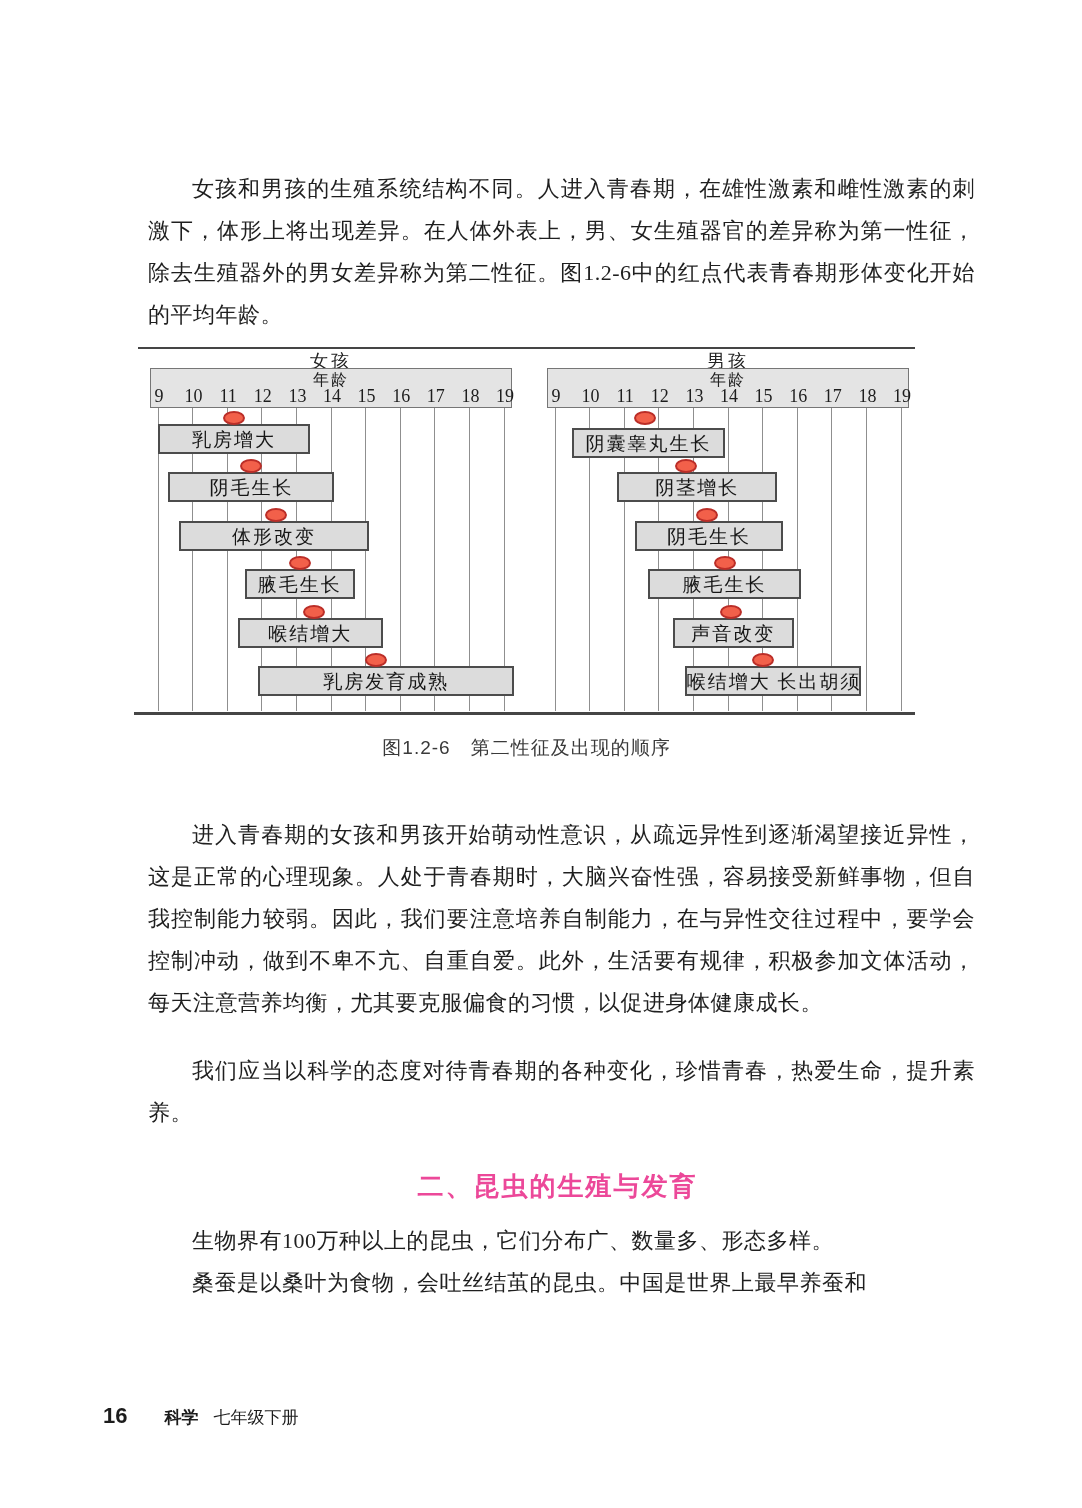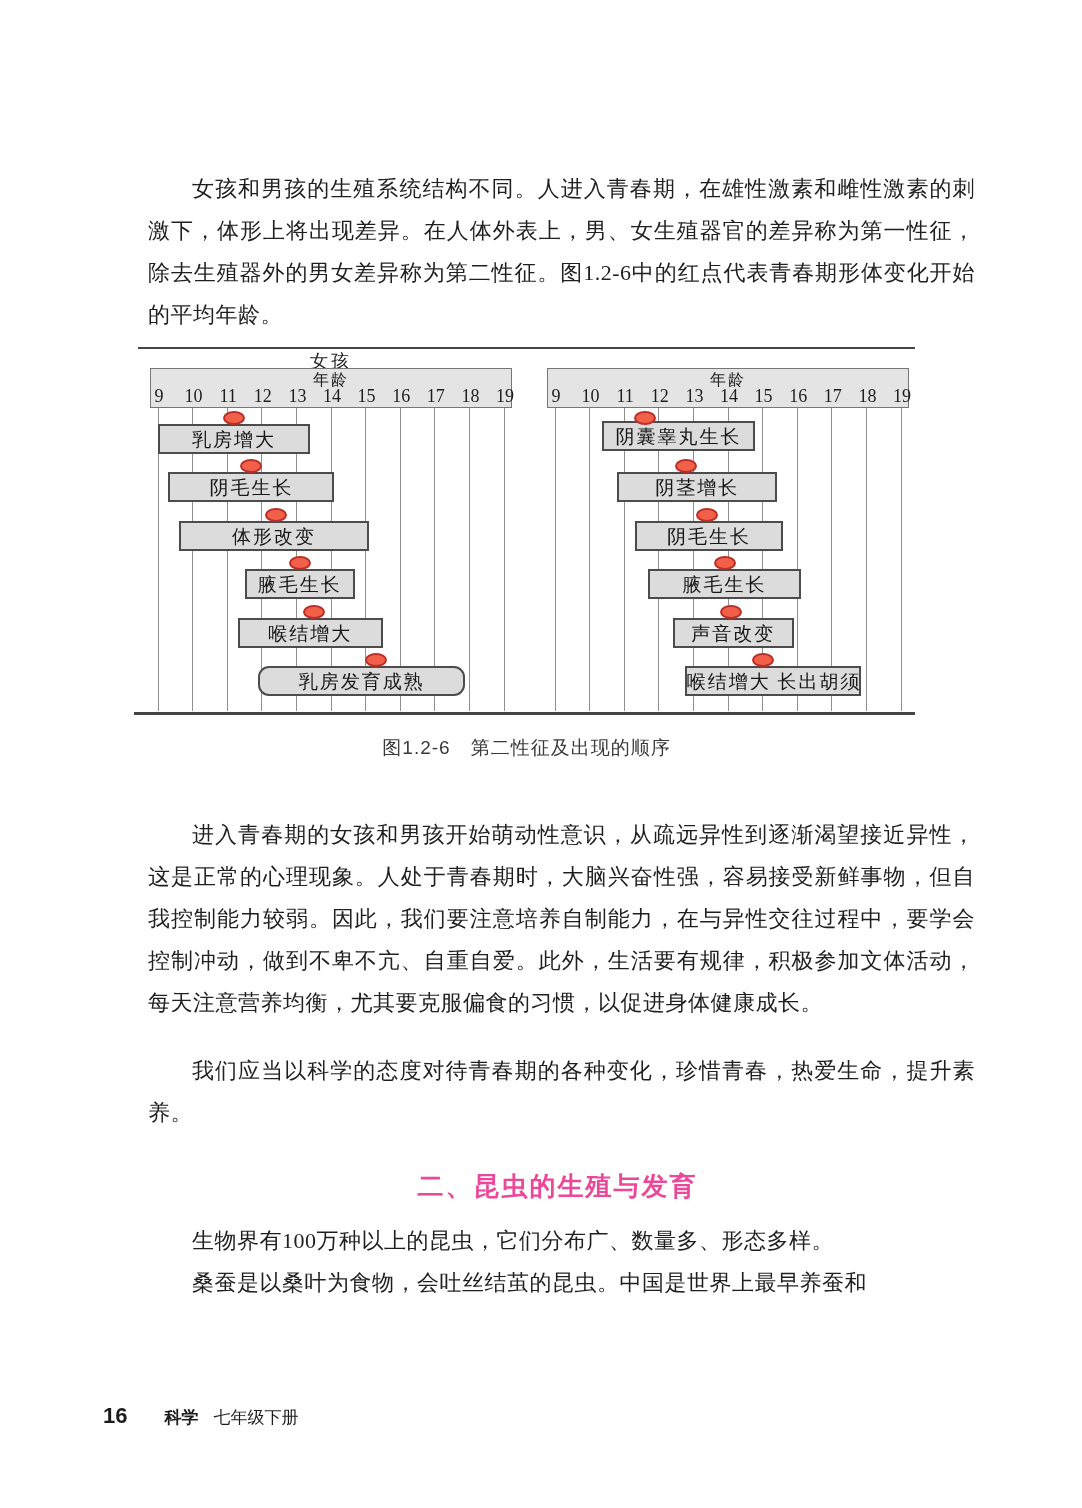--- a/index.html
+++ b/index.html
@@ -155,25 +155,26 @@
             <div class="stage-bar" style="left: 8px; width: 152.24px; top: 16px;">乳房增大</div>
             <div class="onset-dot" style="left: 84.12px; top: 3px;"></div>
             <div class="stage-bar" style="left: 18.38px; width: 166.08px; top: 64px;">阴毛生长</div>
             <div class="onset-dot" style="left: 101.42px; top: 51px;"></div>
             <div class="stage-bar" style="left: 28.76px; width: 190.3px; top: 113px;">体形改变</div>
             <div class="onset-dot" style="left: 125.64px; top: 100px;"></div>
             <div class="stage-bar" style="left: 94.5px; width: 110.72px; top: 161px;">腋毛生长</div>
             <div class="onset-dot" style="left: 149.86px; top: 148px;"></div>
             <div class="stage-bar" style="left: 87.58px; width: 145.32px; top: 210px;">喉结增大</div>
             <div class="onset-dot" style="left: 163.7px; top: 197px;"></div>
-            <div class="stage-bar" style="left: 108.34px; width: 207px; top: 258px; border-radius: 11px;">乳房发育成熟</div>
+            <div class="stage-bar" style="left: 108.34px; width: 256px; top: 258px;">乳房发育成熟</div>
             <div class="onset-dot" style="left: 225.98px; top: 245px;"></div>
           </div>
         </div>
         <div class="chart" style="left: 409px;">
+          <div class="chart-title">男孩</div>
           <div class="axis-box">
             <div class="axis-label">年龄</div>
             <div class="axis-tick" style="left: 8px;">9</div>
             <div class="axis-tick" style="left: 42.6px;">10</div>
             <div class="axis-tick" style="left: 77.2px;">11</div>
             <div class="axis-tick" style="left: 111.8px;">12</div>
             <div class="axis-tick" style="left: 146.4px;">13</div>
             <div class="axis-tick" style="left: 181px;">14</div>
             <div class="axis-tick" style="left: 215.6px;">15</div>
             <div class="axis-tick" style="left: 250.2px;">16</div>
@@ -186,21 +187,21 @@
             <div class="gridline" style="left: 42.1px;"></div>
             <div class="gridline" style="left: 76.7px;"></div>
             <div class="gridline" style="left: 111.3px;"></div>
             <div class="gridline" style="left: 145.9px;"></div>
             <div class="gridline" style="left: 180.5px;"></div>
             <div class="gridline" style="left: 215.1px;"></div>
             <div class="gridline" style="left: 249.7px;"></div>
             <div class="gridline" style="left: 284.3px;"></div>
             <div class="gridline" style="left: 318.9px;"></div>
             <div class="gridline" style="left: 353.5px;"></div>
-            <div class="stage-bar" style="left: 25.3px; width: 152.24px; top: 13px; margin-left: 30px;">阴囊睾丸生长</div>
+            <div class="stage-bar" style="left: 25.3px; width: 152.24px; top: 20px;">阴囊睾丸生长</div>
             <div class="onset-dot" style="left: 97.96px; top: 3px;"></div>
             <div class="stage-bar" style="left: 70.28px; width: 160px; top: 64px;">阴茎增长</div>
             <div class="onset-dot" style="left: 139.48px; top: 51px;"></div>
             <div class="stage-bar" style="left: 87.58px; width: 148.78px; top: 113px;">阴毛生长</div>
             <div class="onset-dot" style="left: 160.24px; top: 100px;"></div>
             <div class="stage-bar" style="left: 101.42px; width: 152.24px; top: 161px;">腋毛生长</div>
             <div class="onset-dot" style="left: 177.54px; top: 148px;"></div>
             <div class="stage-bar" style="left: 125.64px; width: 121.1px; top: 210px;">声音改变</div>
             <div class="onset-dot" style="left: 184.46px; top: 197px;"></div>
             <div class="stage-bar" style="left: 137.75px; width: 176.46px; top: 258px;">喉结增大 长出胡须</div>

